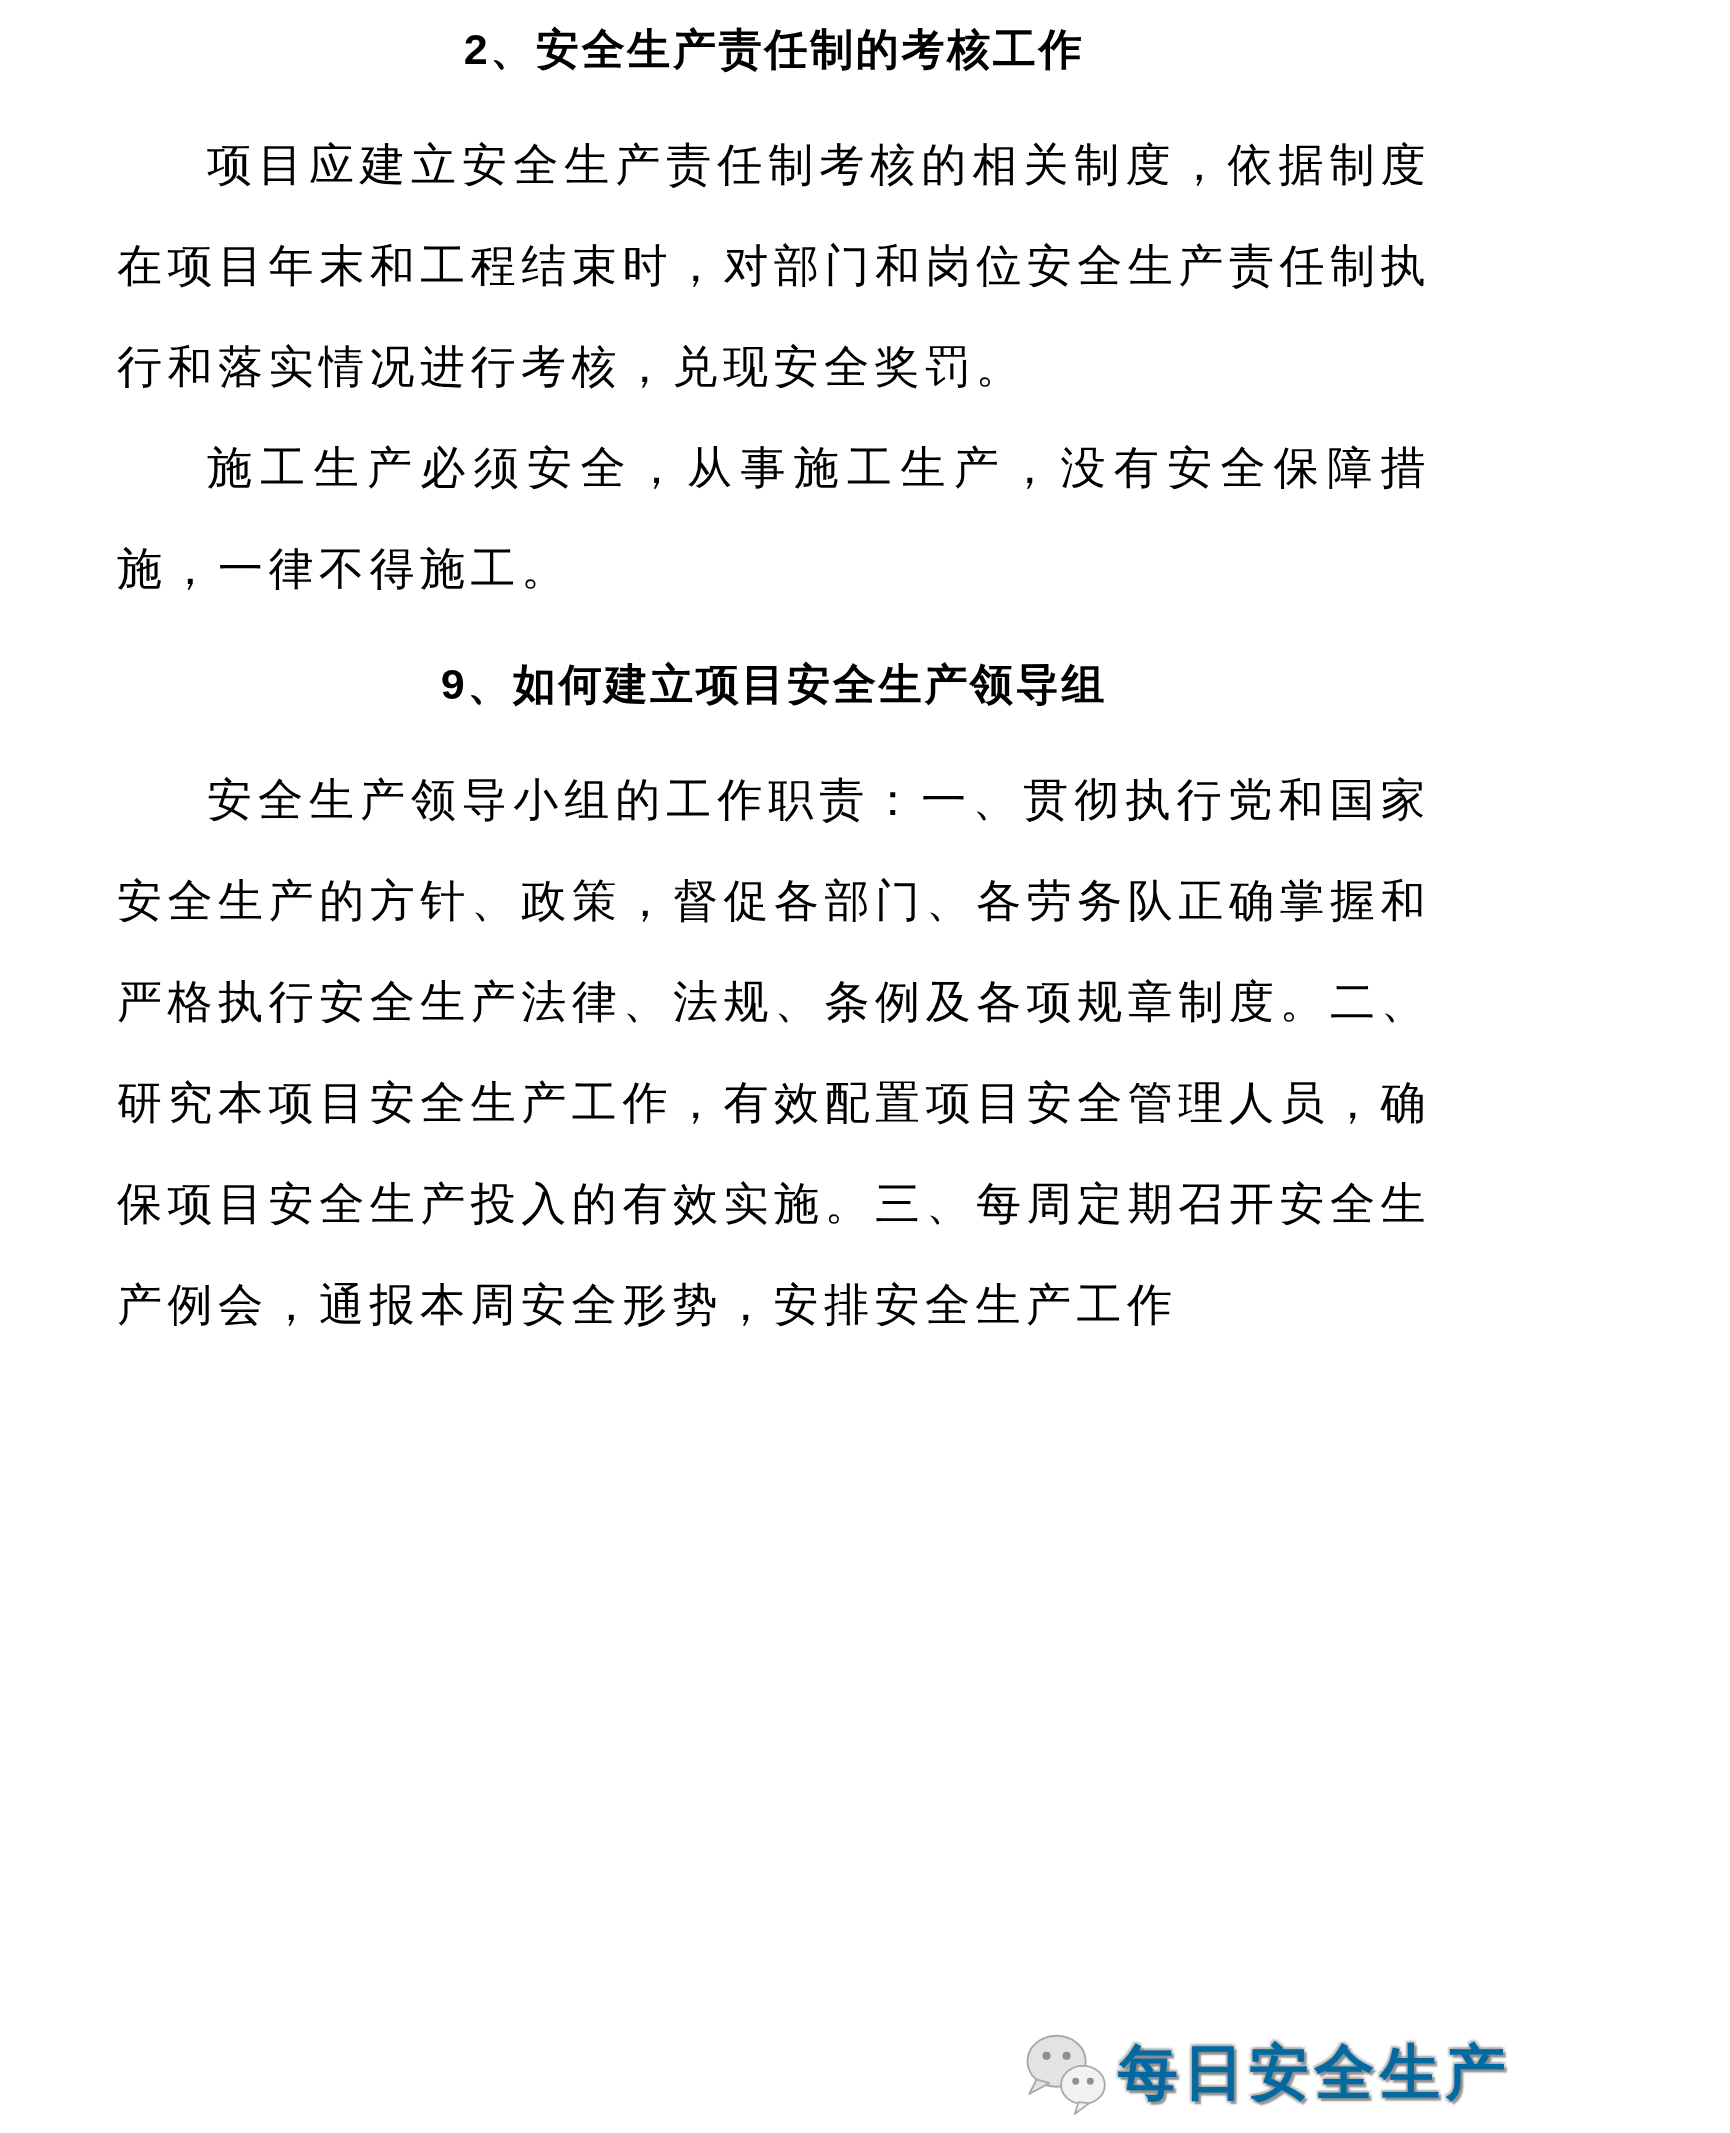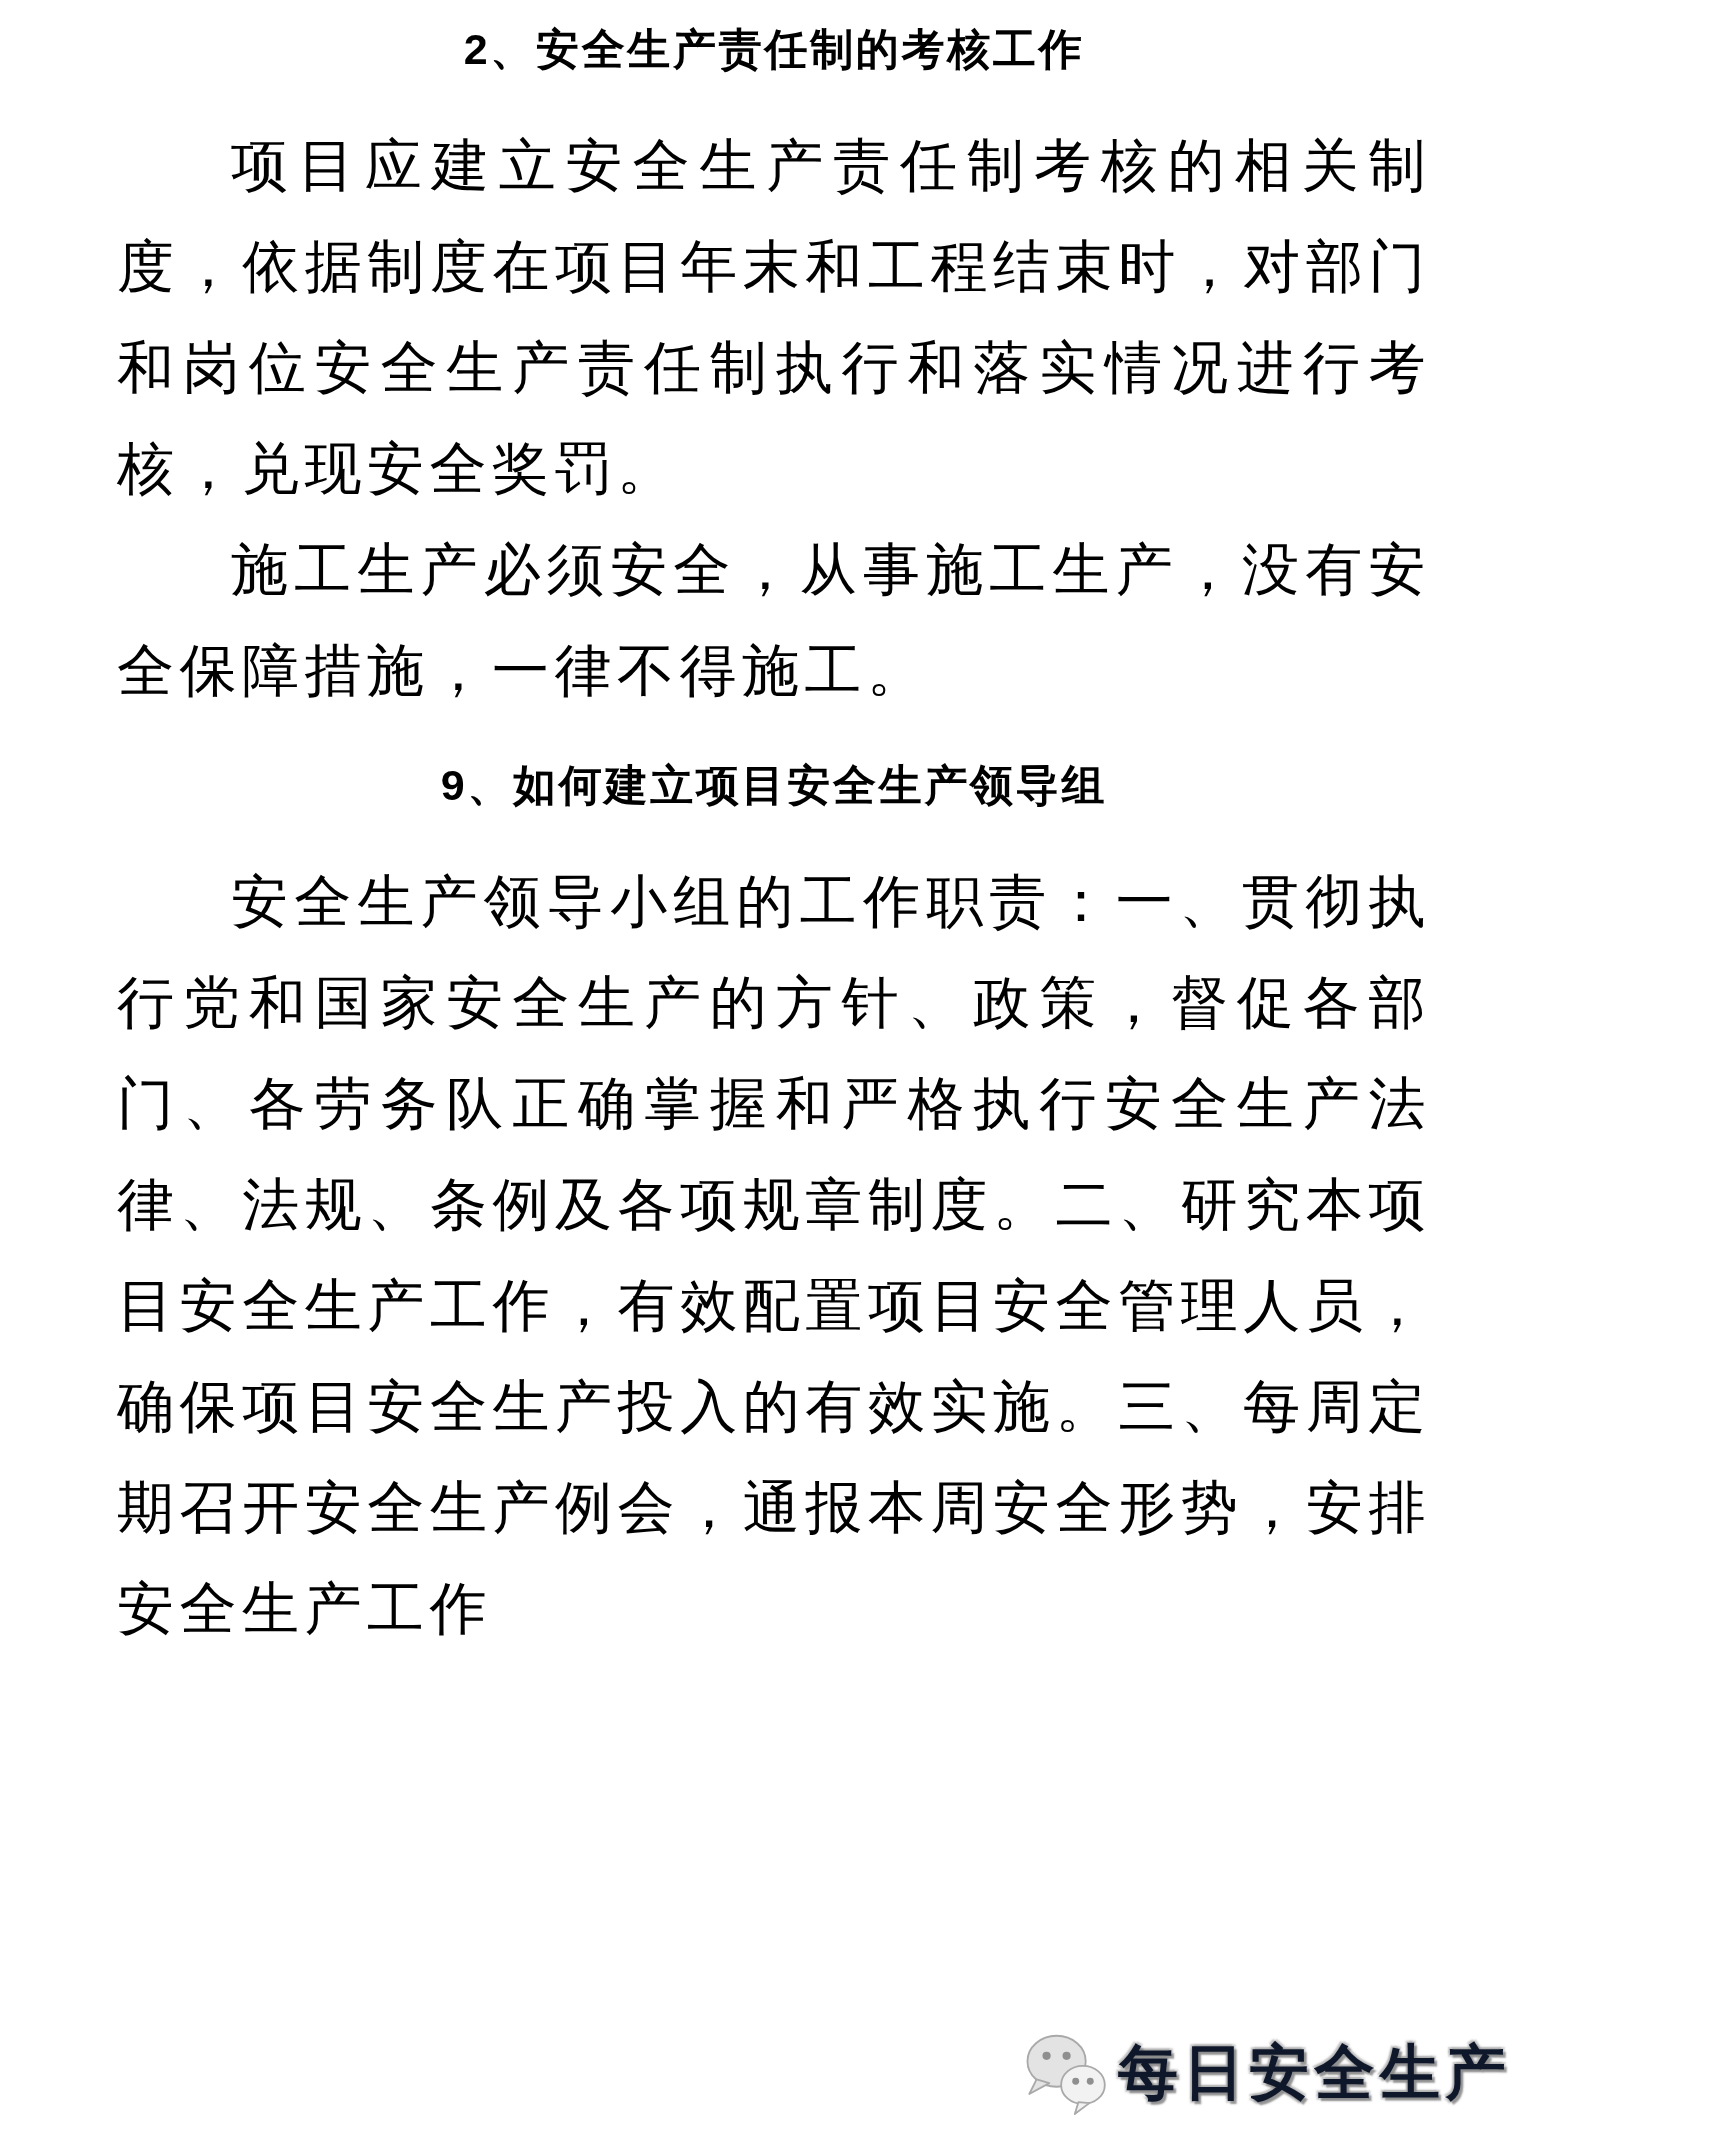--- a/index.html
+++ b/index.html
@@ -24,21 +24,21 @@
     font-size: 43px;
     line-height: 55px;
     text-align: center;
     letter-spacing: 2.7px;
     margin: 37px 0 38px 0;
   }
   .hd.first {
     margin-top: 14.6px;
   }
   .para {
-    font-size: 57px;
+    font-size: 45px;
     line-height: 101px;
     letter-spacing: 5.5px;
     text-align: justify;
     text-justify: inter-character;
     text-indent: 2em;
     margin: 0;
   }
   .watermark {
     position: absolute;
     right: 37px;
@@ -51,21 +51,21 @@
   .wm-icon {
     width: 91px;
     height: 88px;
     flex: 0 0 auto;
   }
   .wm-text {
     font-family: "Liberation Sans", "DejaVu Sans", sans-serif;
     font-weight: 700;
     font-size: 60px;
     letter-spacing: 5.5px;
-    color: #0f172a;
+    color: #0369a1;
     text-shadow:
       2.7px 2.7px 1.8px rgba(130,130,130,0.85),
       -1.8px -1.8px 1.8px rgba(150,150,150,0.55),
       1.8px -1.8px 1.8px rgba(150,150,150,0.45),
       -1.8px 1.8px 1.8px rgba(150,150,150,0.45);
     white-space: nowrap;
   }
 </style>
 </head>
 <body>

